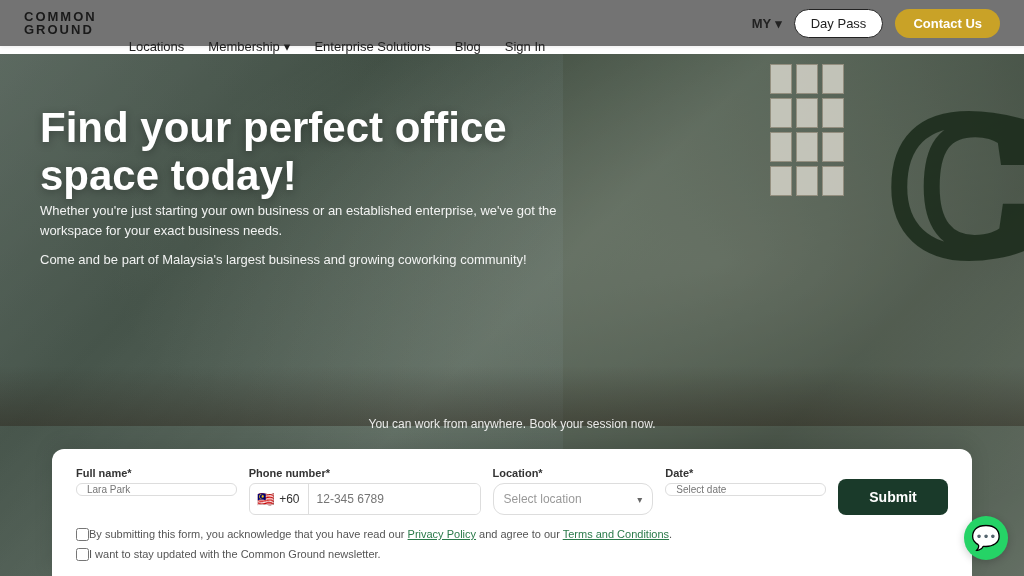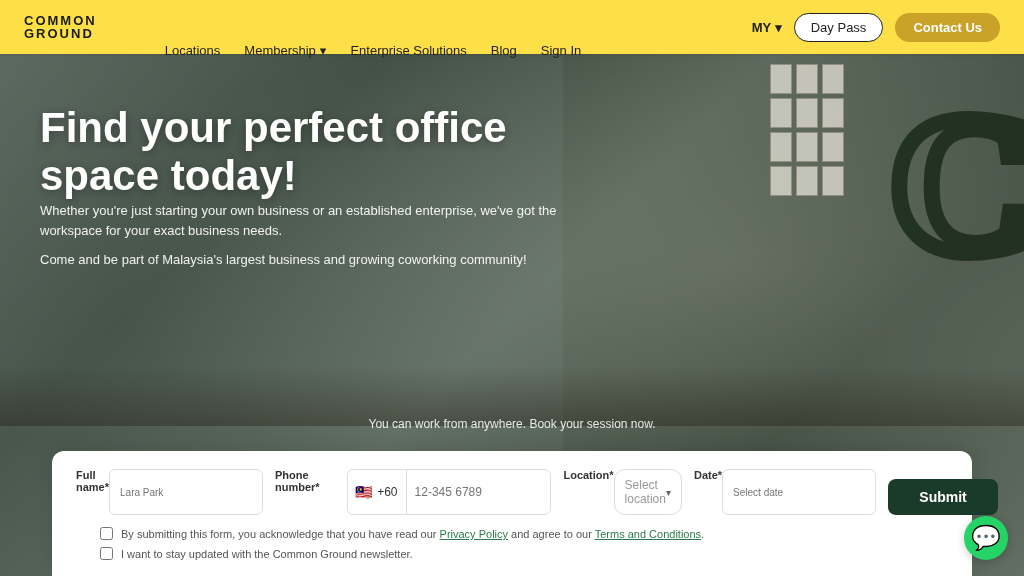--- a/index.html
+++ b/index.html
@@ -2,28 +2,27 @@
 <html><head>
   <meta charset="utf-8">
   <style>
     * { margin: 0; padding: 0; box-sizing: border-box; }
     body { font-family: 'Helvetica Neue', Arial, sans-serif; width: 1024px; height: 576px; overflow: hidden; position: relative; }
 
     
     .navbar {
       position: absolute;
       top: 0; left: 0; right: 0;
-      height: 54px;
-      background: #fde047;
+      height: 46px;
+      background: #737373;
       display: flex;
       align-items: center;
       padding: 0 24px;
       z-index: 10;
       box-shadow: 0 1px 4px rgba(0,0,0,0.08);
-      gap: 36px;
     }
     .logo {
       display: flex;
       flex-direction: column;
       line-height: 1;
       font-weight: 900;
       font-size: 13px;
       letter-spacing: 2px;
       color: #1a1a1a;
       margin-right: 32px;
@@ -190,21 +189,21 @@
       z-index: 10;
       box-shadow: 0 -4px 20px rgba(0,0,0,0.1);
     }
     .form-fields {
       display: flex;
       gap: 12px;
       margin-bottom: 12px;
     }
     .form-field {
       display: flex;
-      flex-direction: row;
+      flex-direction: column;
       flex: 1;
     }
     .form-label {
       font-size: 11px;
       font-weight: 600;
       color: #333;
       margin-bottom: 4px;
     }
     .form-input {
       border: 1.5px solid #ddd;
@@ -272,23 +271,21 @@
       min-width: 110px;
       align-self: flex-end;
     }
     .form-bottom {
       display: flex;
       flex-direction: column;
       gap: 4px;
     }
     .checkbox-row {
       display: flex;
-      align-items: flex-start;
-      gap: 8px;
-      margin-left: 24px;
+      align-items: center;
     }
     .checkbox-row input[type="checkbox"] {
       width: 13px;
       height: 13px;
       cursor: pointer;
     }
     .checkbox-label {
       font-size: 11px;
       color: #555;
       line-height: 1.4;

